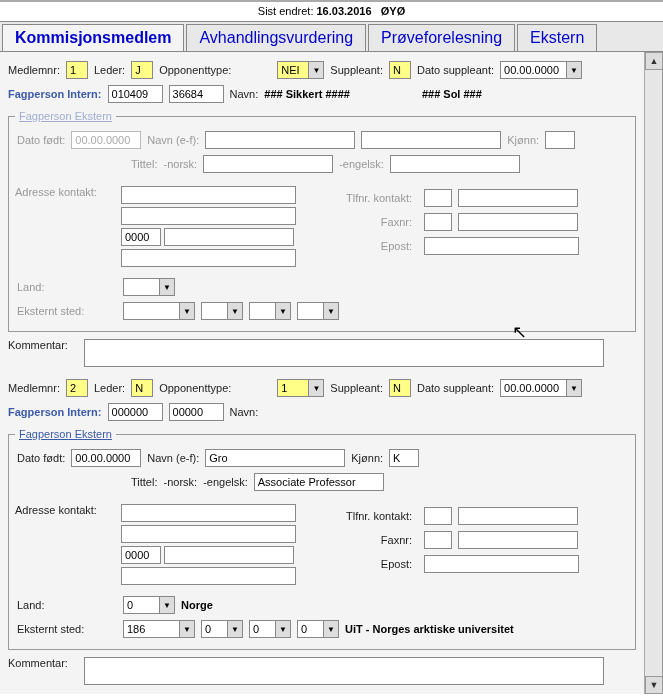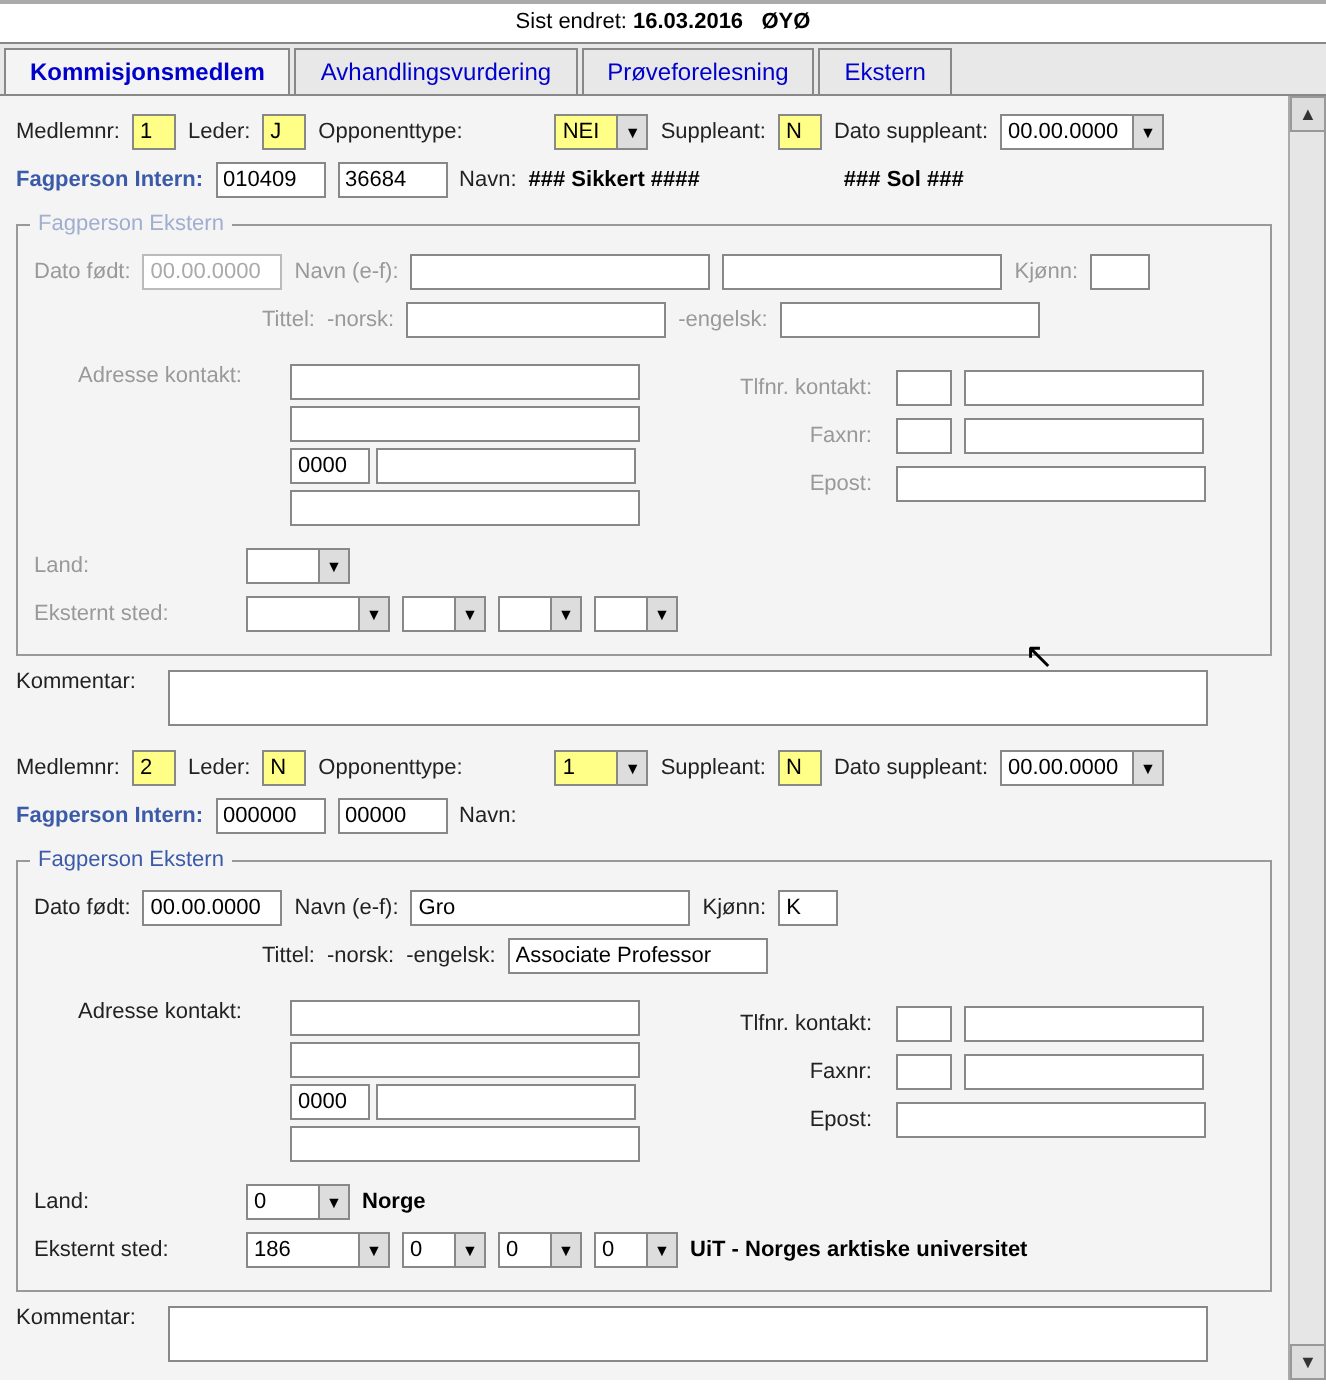--- a/index.html
+++ b/index.html
@@ -24,21 +24,21 @@
     border-bottom: 1px solid #888;
     padding-top: 2px;
   }
   .tab {
     padding: 4px 12px;
     border: 1px solid #888;
     border-bottom: none;
     margin-left: 2px;
     background: #e8e8e8;
     color: #0000cc;
-    font-size: 12px;
+    font-size: 16px;
     cursor: pointer;
   }
   .tab.active {
     background: #f4f4f4;
     font-weight: bold;
   }
   .content {
     background: #f4f4f4;
     padding: 6px;
     position: relative;
@@ -76,20 +76,21 @@
   fieldset.group {
     border: 1px solid #999;
     margin: 4px 2px;
     padding: 6px 6px 8px 6px;
     position: relative;
   }
   fieldset.group legend {
     color: #3b5aa8;
     padding: 0 4px;
     font-size: 11px;
+    text-decoration: underline;
   }
   fieldset.group.dim legend { color: #a0aed0;}
   fieldset.group.dim .lbl { color:#999;}
   .bold { font-weight:bold;}
   .cursor {
     position: absolute;
     left: 512px; top: 269px;
     font-size: 18px;
     color: #000;
     pointer-events: none;
@@ -100,21 +101,21 @@
     border:1px solid #888; height:18px; background:#fff;
   }
   .dd.yel { background:#ffff88;margin-left:40px;}
   .dd input { border:none; height:16px; font-size:11px; padding:0 3px; background:transparent;}
   .dd .ar {
     width:15px; height:16px; background:#ddd; border-left:1px solid #888;
     display:flex;align-items:center;justify-content:center;font-size:8px;
   }
   .block { margin-right: 18px;}
   .stackcol { display:flex; flex-direction:column; gap:3px;}
-  .twocol { display:flex; gap: 40px; align-items:flex-start;margin-left:24px;}
+  .twocol { display:flex; gap: 40px; align-items:flex-start;}
   .labcol { width:100px; text-align:left;}
   .rlabcol { width:80px; text-align:right; padding-right:6px;}
 </style>
 </head>
 <body>
 
 <div class="top-info">
   <span>Sist endret:</span>
   <b>16.03.2016</b>
   &nbsp;&nbsp;<b>ØYØ</b>

